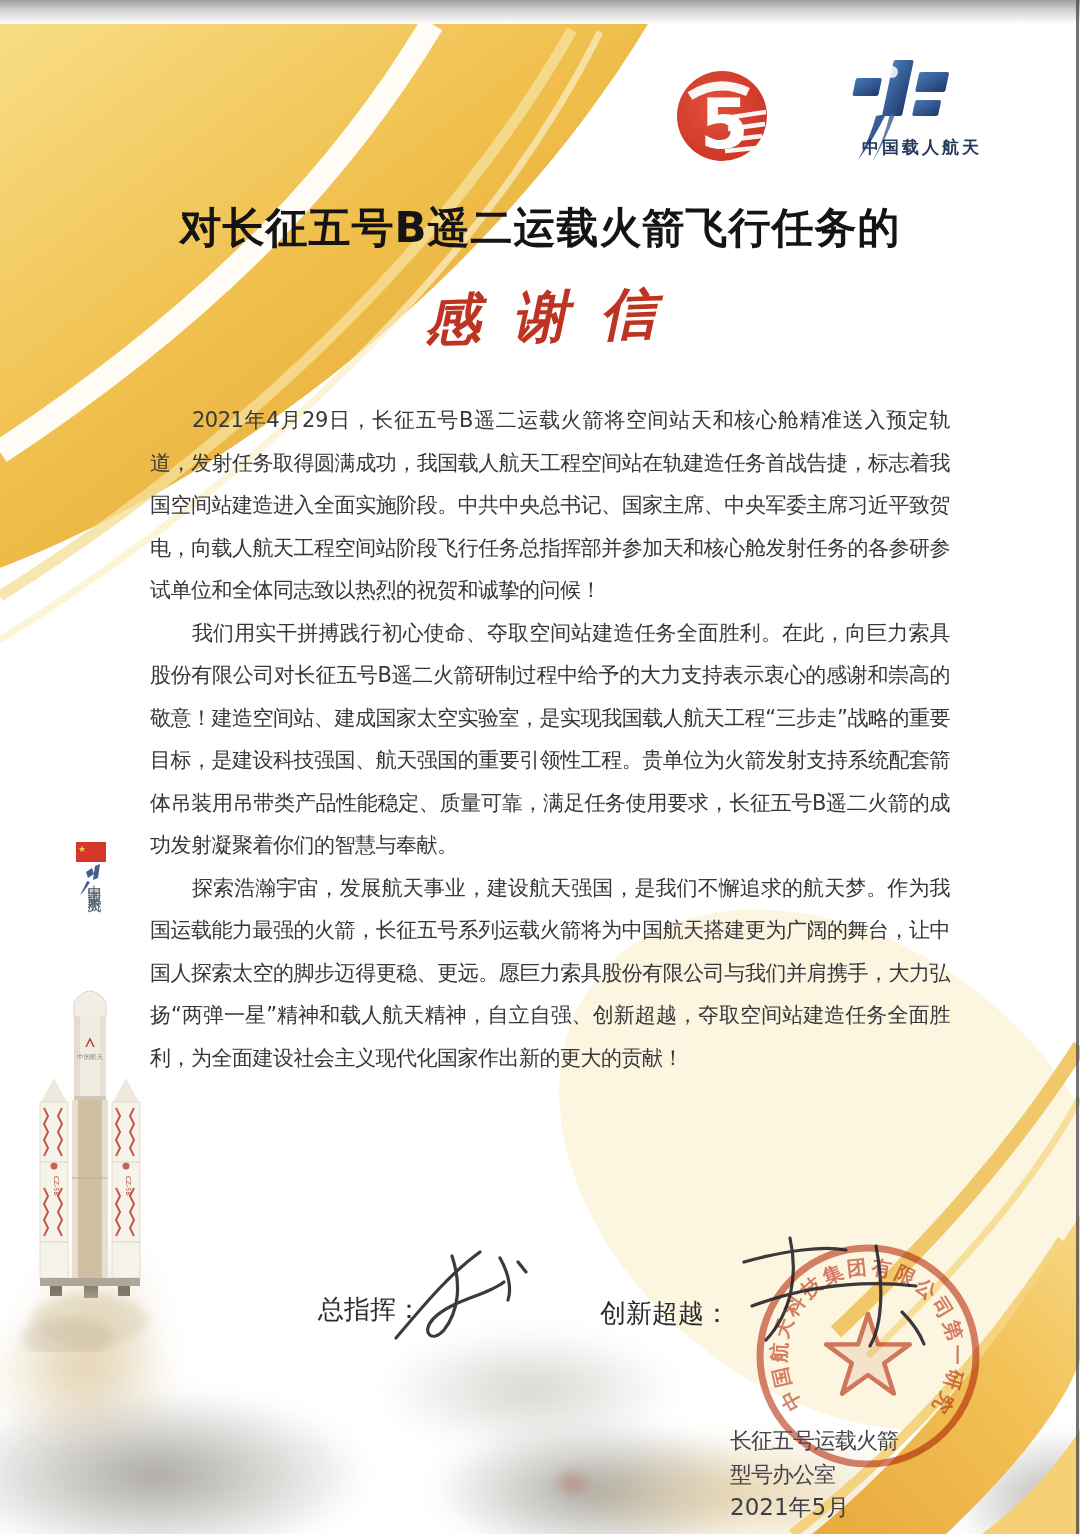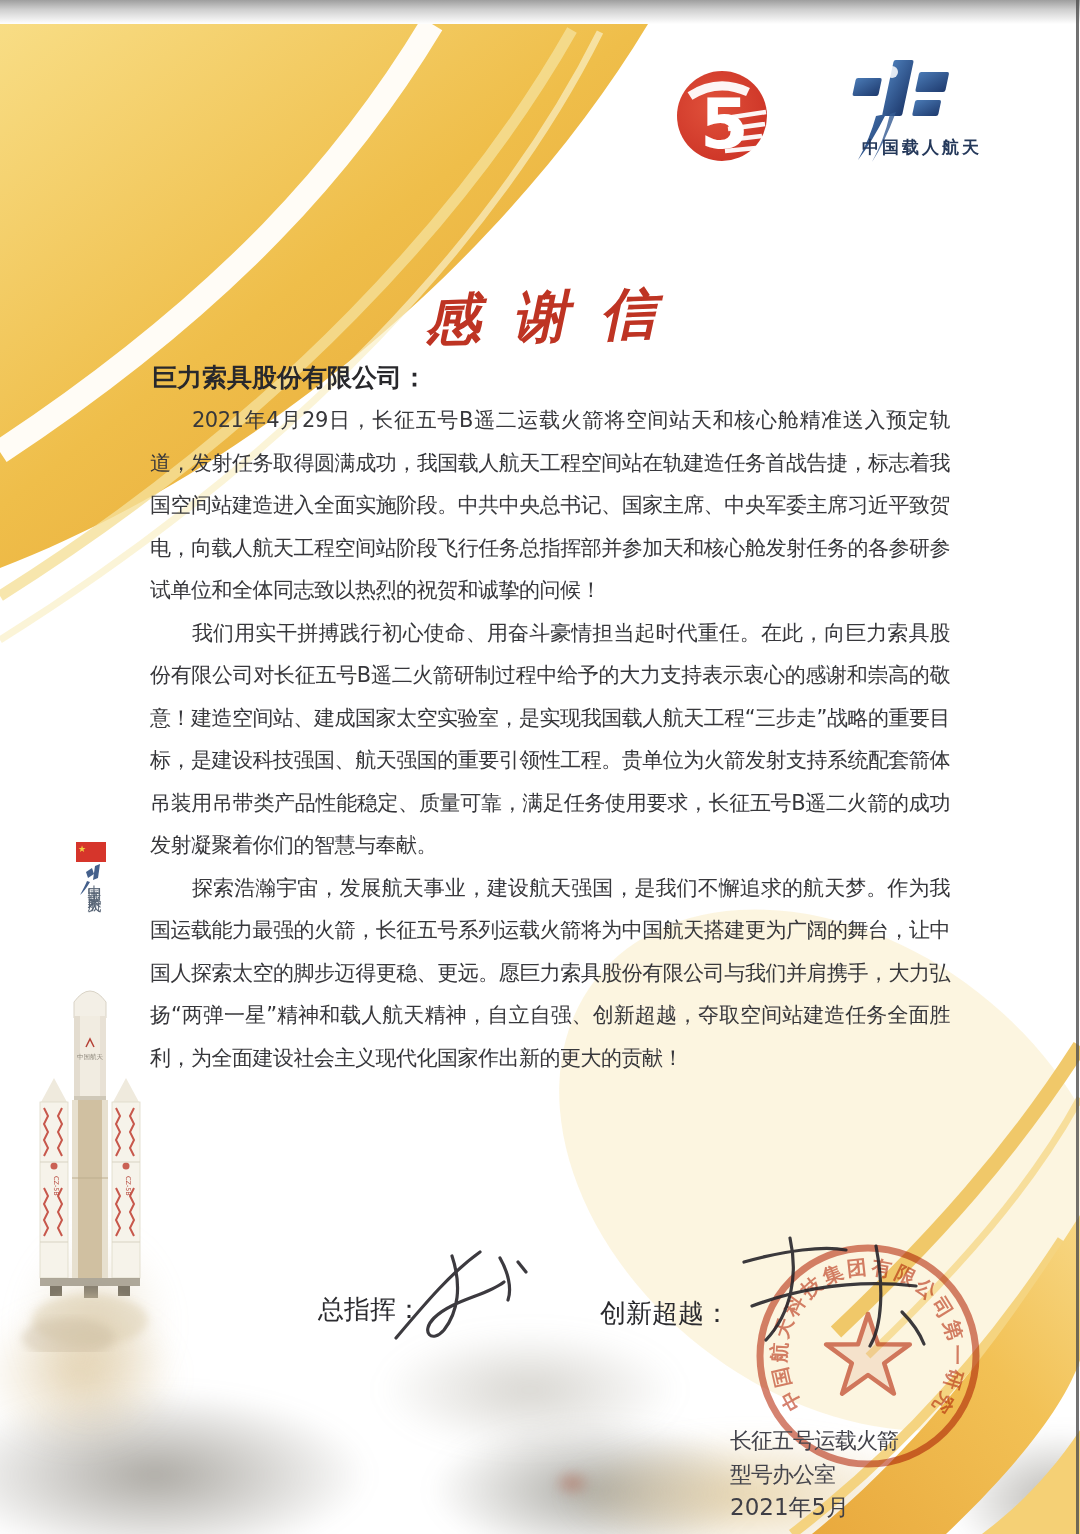--- a/index.html
+++ b/index.html
@@ -189,26 +189,26 @@
         <rect x="106" y="22" width="30" height="20" rx="2"></rect>
         <rect x="108" y="50" width="26" height="16" rx="2"></rect>
       </g>
       <path d="M86,64 Q72,92 58,110 Q70,88 76,66 Z" fill="url(#blueg)"></path>
       <path d="M96,62 Q84,94 72,112 Q84,90 90,64 Z" fill="url(#blueg)" opacity=".8"></path>
       <circle cx="92" cy="22" r="6" fill="#ffffff" opacity=".85"></circle>
     </svg>
     <div class="abs" style="left:62px;top:86px;width:148px;font-size:17px;font-weight:600;letter-spacing:3px;color:#24385a;">中国载人航天</div>
   </div>
 
+  <div class="abs letter-title">对长征五号B遥二运载火箭飞行任务的</div>
   <div class="abs thanks-title">感谢信</div>
 
-  <div class="abs salutation">巨力索具股份有限公司：</div>
   <div class="abs letter-body">
     <p>2021年4月29日，长征五号B遥二运载火箭将空间站天和核心舱精准送入预定轨道，发射任务取得圆满成功，我国载人航天工程空间站在轨建造任务首战告捷，标志着我国空间站建造进入全面实施阶段。中共中央总书记、国家主席、中央军委主席习近平致贺电，向载人航天工程空间站阶段飞行任务总指挥部并参加天和核心舱发射任务的各参研参试单位和全体同志致以热烈的祝贺和诚挚的问候！</p>
-    <p>我们用实干拼搏践行初心使命、用奋斗豪情担当起时代重任。在此，向巨力索具股份有限公司对长征五号B遥二火箭研制过程中给予的大力支持表示衷心的感谢和崇高的敬意！建造空间站、建成国家太空实验室，是实现我国载人航天工程“三步走”战略的重要目标，是建设科技强国、航天强国的重要引领性工程。贵单位为火箭发射支持系统配套箭体吊装用吊带类产品性能稳定、质量可靠，满足任务使用要求，长征五号B遥二火箭的成功发射凝聚着你们的智慧与奉献。</p>
+    <p>我们用实干拼搏践行初心使命、夺取空间站建造任务全面胜利。在此，向巨力索具股份有限公司对长征五号B遥二火箭研制过程中给予的大力支持表示衷心的感谢和崇高的敬意！建造空间站、建成国家太空实验室，是实现我国载人航天工程“三步走”战略的重要目标，是建设科技强国、航天强国的重要引领性工程。贵单位为火箭发射支持系统配套箭体吊装用吊带类产品性能稳定、质量可靠，满足任务使用要求，长征五号B遥二火箭的成功发射凝聚着你们的智慧与奉献。</p>
     <p>探索浩瀚宇宙，发展航天事业，建设航天强国，是我们不懈追求的航天梦。作为我国运载能力最强的火箭，长征五号系列运载火箭将为中国航天搭建更为广阔的舞台，让中国人探索太空的脚步迈得更稳、更远。愿巨力索具股份有限公司与我们并肩携手，大力弘扬“两弹一星”精神和载人航天精神，自立自强、创新超越，夺取空间站建造任务全面胜利，为全面建设社会主义现代化国家作出新的更大的贡献！</p>
   </div>
 
   <svg id="seal-svg" class="abs" width="1080" height="1534" viewBox="0 0 1080 1534">
     <circle cx="868" cy="1356" r="108" fill="none" stroke="#C7563E" stroke-width="7" opacity="0.8"></circle>
     <polygon points="868,1314 878,1344.2 909.8,1344.4 884.2,1363.3 893.9,1393.6 868,1375 842.1,1393.6 851.8,1363.3 826.2,1344.4 858,1344.2" fill="rgba(199,86,62,0.15)" stroke="#C7563E" stroke-width="4.5" stroke-linejoin="round" opacity="0.85"></polygon>
     <defs>
       <path id="sealTextPath" d="M802.5,1405.3 A82,82 0 1 1 933.5,1405.3" fill="none"></path>
     </defs>
     <text font-size="20" font-weight="600" fill="#C7563E" opacity="0.8" letter-spacing="3">

